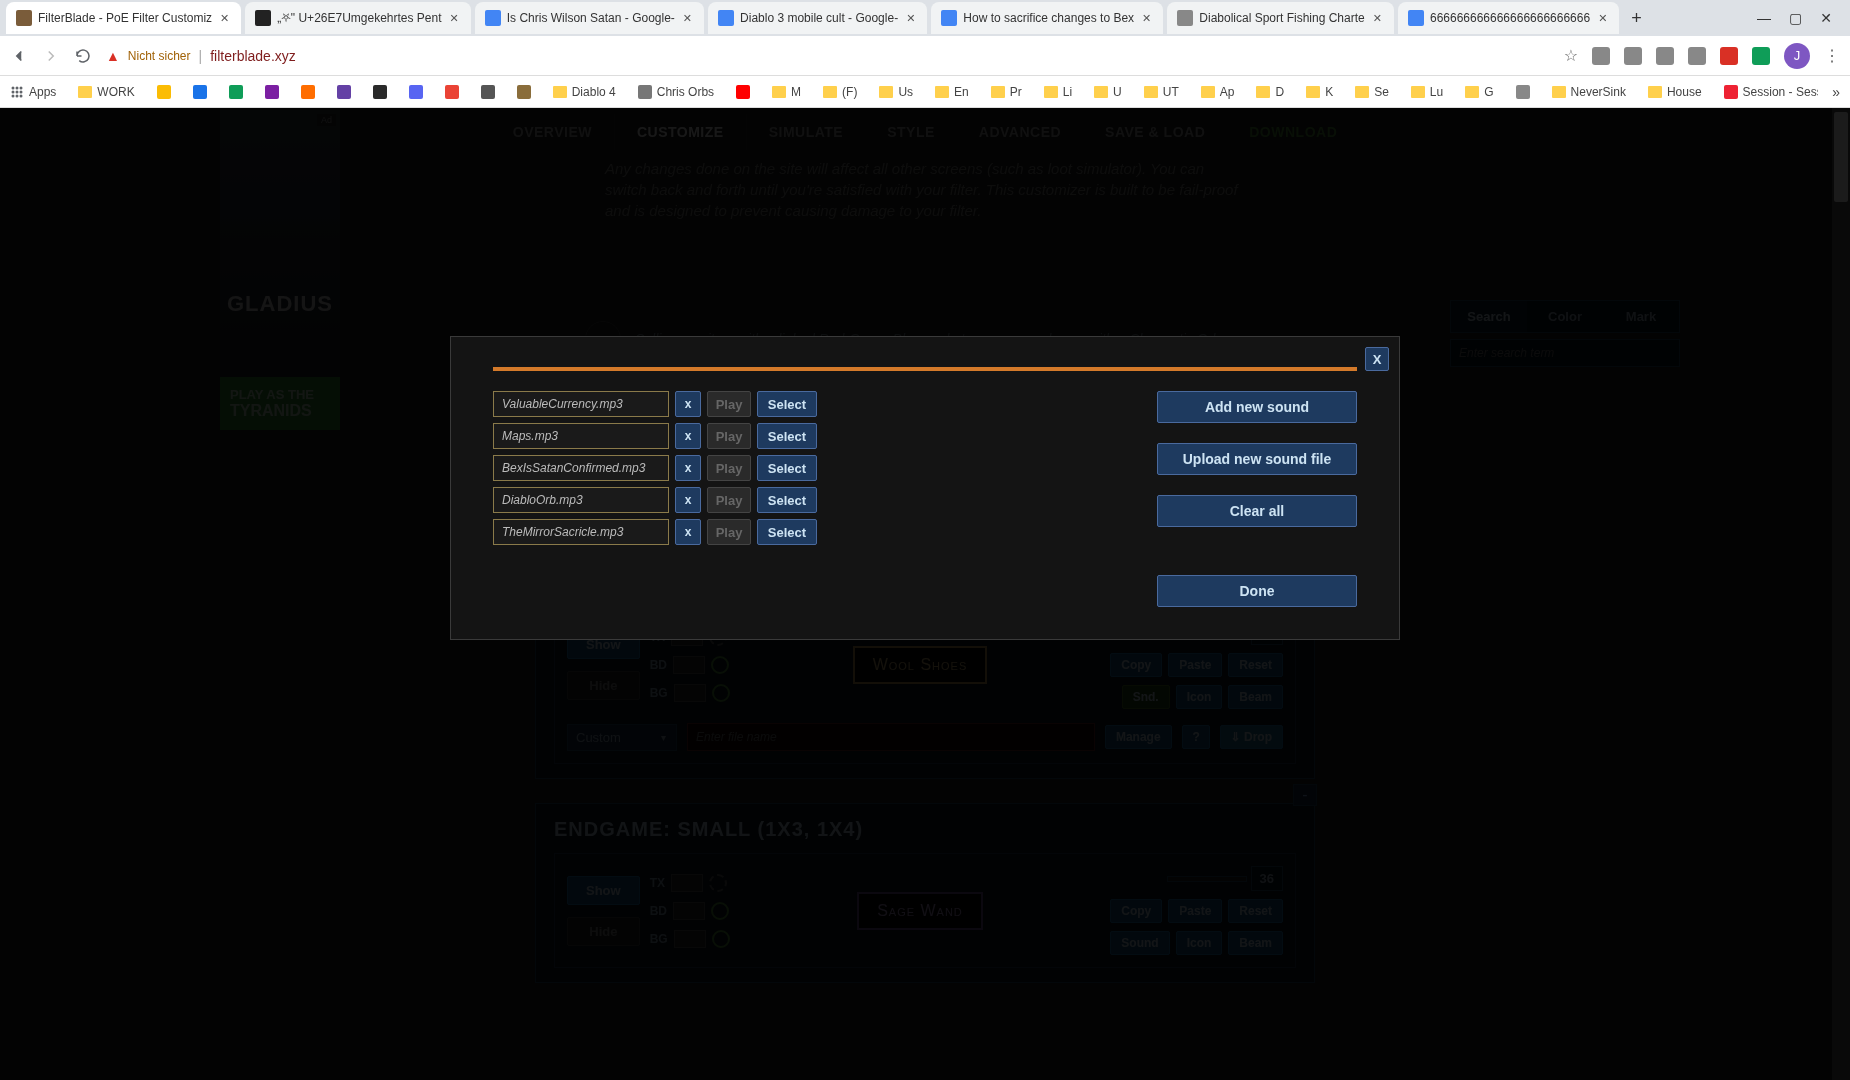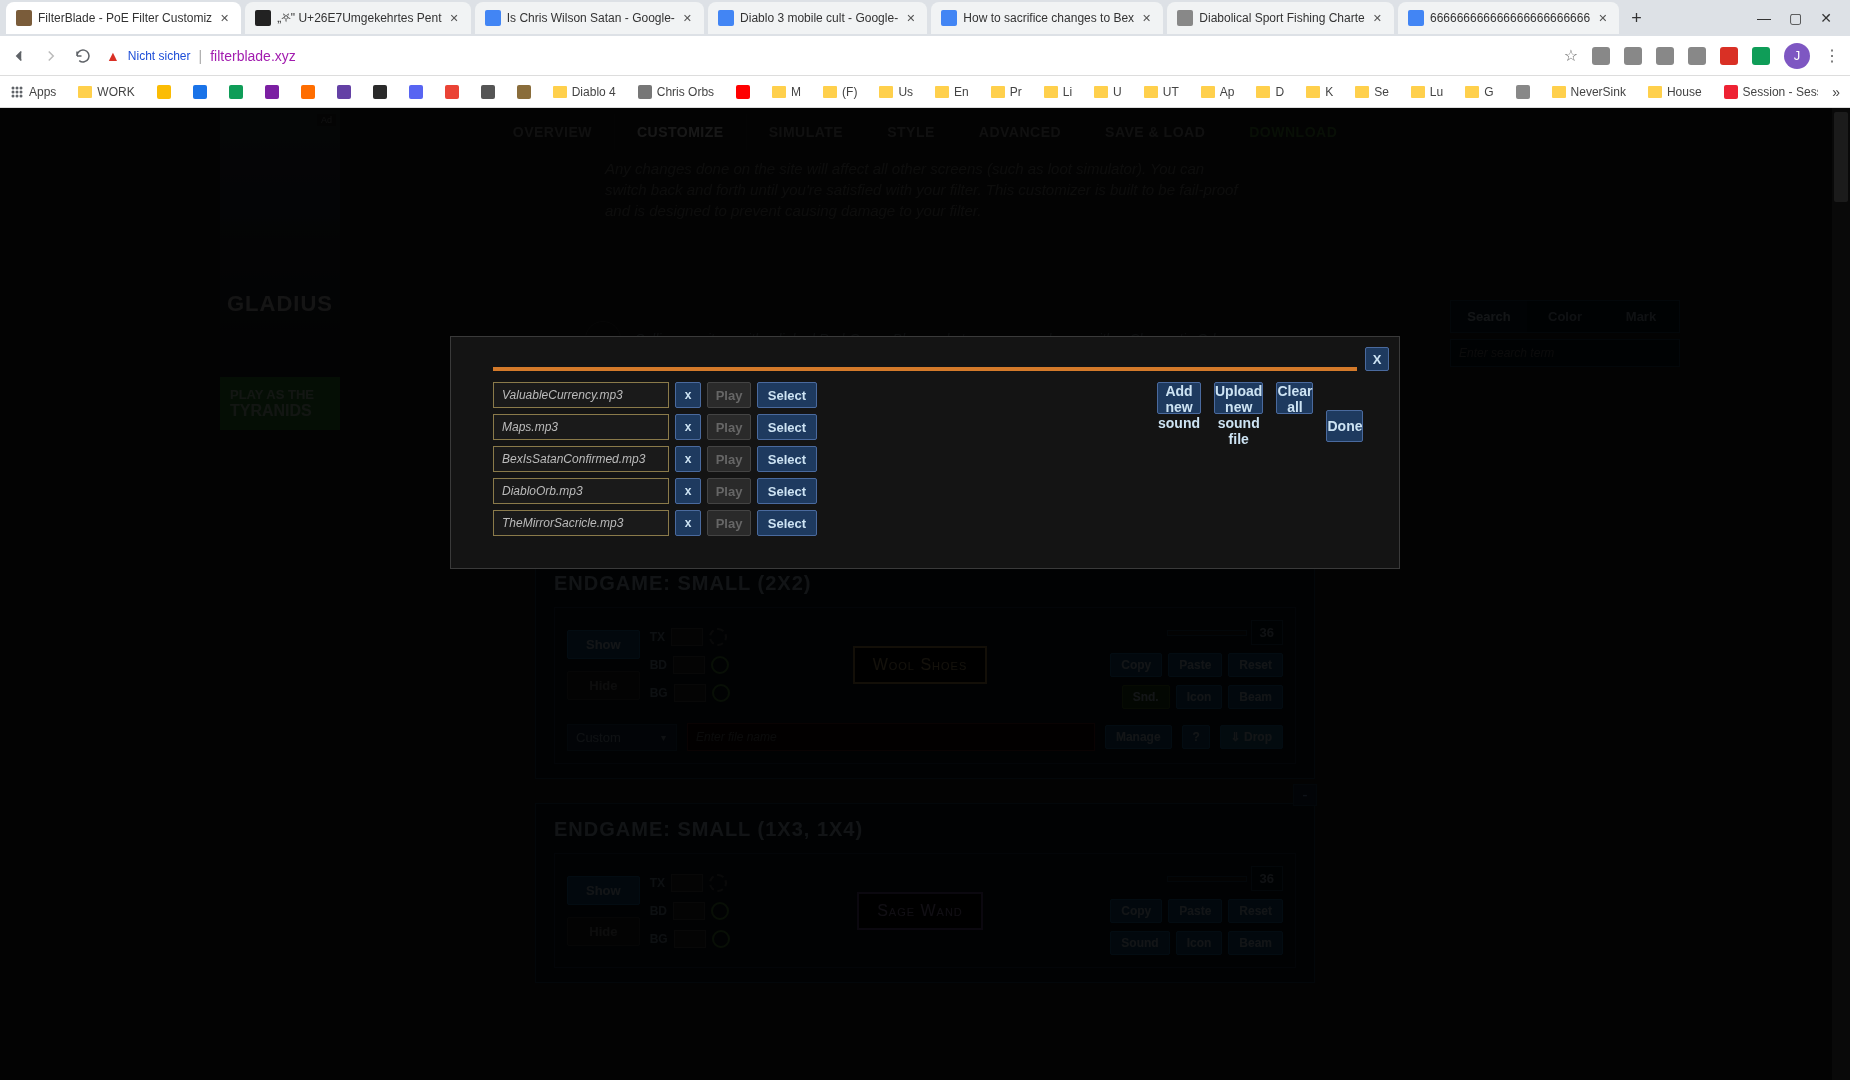--- a/index.html
+++ b/index.html
@@ -13,23 +13,23 @@
 .tab .tab-close { font-size: 11px; color: #555; padding: 0 2px; }
 .tab.active { background: #fff; }
 .new-tab { padding: 4px 8px; color: #333; font-size: 18px; }
 .window-controls { margin-left: auto; display: flex; gap: 18px; padding-right: 12px; }
 .window-controls span { font-size: 14px; color: #333; }
 
 .addr-bar { background: #fff; height: 40px; display: flex; align-items: center; padding: 0 10px; gap: 14px; border-bottom: 1px solid #ddd; }
 .nav-arrow { width: 18px; height: 18px; color: #5f6368; }
 .nav-arrow.disabled { color: #bbb; }
 .addr-field { flex: 1; display: flex; align-items: center; gap: 8px; font-size: 14px; }
-.addr-field .warn { color: #1d4ed8; font-size: 12px; }
+.addr-field .warn { color: #a16207; font-size: 12px; }
 .addr-field .sep { color: #aaa; }
-.addr-field .url { color: #a21caf; }
+.addr-field .url { color: #7f1d1d; }
 .right-icons { display: flex; gap: 14px; align-items: center; }
 .right-icons .ic { width: 18px; height: 18px; border-radius: 3px; }
 .avatar-circle { width: 26px; height: 26px; border-radius: 50%; background: #7e57c2; color: #fff; display: flex; align-items: center; justify-content: center; font-size: 13px; }
 
 .bookmarks { background: #fff; height: 32px; display: flex; align-items: center; padding: 0 10px; gap: 14px; font-size: 12px; color: #444; border-bottom: 1px solid #ddd; }
 .bookmarks .bm { display: flex; align-items: center; gap: 5px; white-space: nowrap; }
 .bookmarks .folder { width: 14px; height: 12px; background: #ffd04c; border-radius: 1px; }
 .bookmarks .sq { width: 14px; height: 14px; border-radius: 2px; }
 .bookmarks .overflow { margin-left: auto; font-size: 14px; }
 
@@ -75,28 +75,28 @@
 .filename-input { flex:1; border:1px solid #6a2222; background:#1a0a0a; color:#888; font-style:italic; padding:6px 8px; font-size:12px; }
 .vendor-text { color:#7a8a92; font-style:italic; font-size:14px; max-width:680px; margin: 100px auto 12px auto; display:flex; gap:14px; align-items:center; }
 .vendor-text .ic { width:36px; height:36px; border:1px solid #444; border-radius:50%; flex-shrink:0; }
 
 
 .modal-overlay { position: absolute; inset: 0; background: rgba(0,0,0,0.7); }
 .modal { position: absolute; left: 50%; top: 228px; transform: translateX(-50%); width: 950px; background: #141414; border: 1px solid #3a3a3a; padding: 30px 42px 32px 42px; }
 .modal .close-x { position: absolute; right: 10px; top: 10px; width: 24px; height: 24px; background: #1e3a5f; border: 1px solid #4a6a9e; color: #cde3f3; font-weight: 700; font-size: 13px; display:flex; align-items:center; justify-content:center; border-radius:2px; }
 .modal hr { border: none; border-top: 2px solid #d47a2a; margin: 0; }
 .modal h1 { color: #d47a2a; font-size: 30px; font-weight: 600; text-align: center; padding: 16px 0; letter-spacing: 0.5px; }
-.modal-body { display: flex; gap: 40px; margin-top: 11px; }
+.modal-body { display: flex; gap: 40px; margin-top: 20px; }
 .sound-list { flex: 1; display: flex; flex-direction: column; gap: 6px; }
 .sound-row { display: flex; gap: 6px; align-items: center; }
 .sound-name { flex: 0 0 176px; border: 1px solid #8a7a4a; background: #1a1a1a; color: #bbb; font-size: 12px; padding: 5px 8px; height: 26px; display:flex; align-items:center; font-style: italic; }
 .sound-x { width: 26px; height: 26px; background: #1e3a5f; border: 1px solid #4a6a9e; color: #cde3f3; font-weight: 700; font-size: 12px; border-radius: 2px; }
 .sound-play { width: 44px; height: 26px; background: #2a2a2a; border: 1px solid #444; color: #666; font-size: 13px; border-radius: 2px; font-weight:600; }
 .sound-select { width: 60px; height: 26px; background: #1e3a5f; border: 1px solid #4a6a9e; color: #cde3f3; font-size: 13px; font-weight: 700; border-radius: 2px; }
-.modal-actions { width: 200px; display: flex; flex-direction: row; gap: 13px; }
+.modal-actions { width: 200px; display: flex; flex-direction: column; gap: 20px; }
 .modal-btn { height: 32px; background: #1e3a5f; border: 1px solid #4a6a9e; color: #cde3f3; font-size: 14px; font-weight: 700; border-radius: 2px; }
 .modal-btn.done { margin-top: 28px; }
 
 .scrollbar { position:absolute; right:0; top:0; width:18px; height:100%; background:#1e1e1e; }
 .scrollbar .thumb { position:absolute; left:2px; right:2px; top:4px; height:90px; background:#5a5a5a; border-radius:2px; }
 </style>
 </head>
 <body>
 
 <div class="tab-bar">

